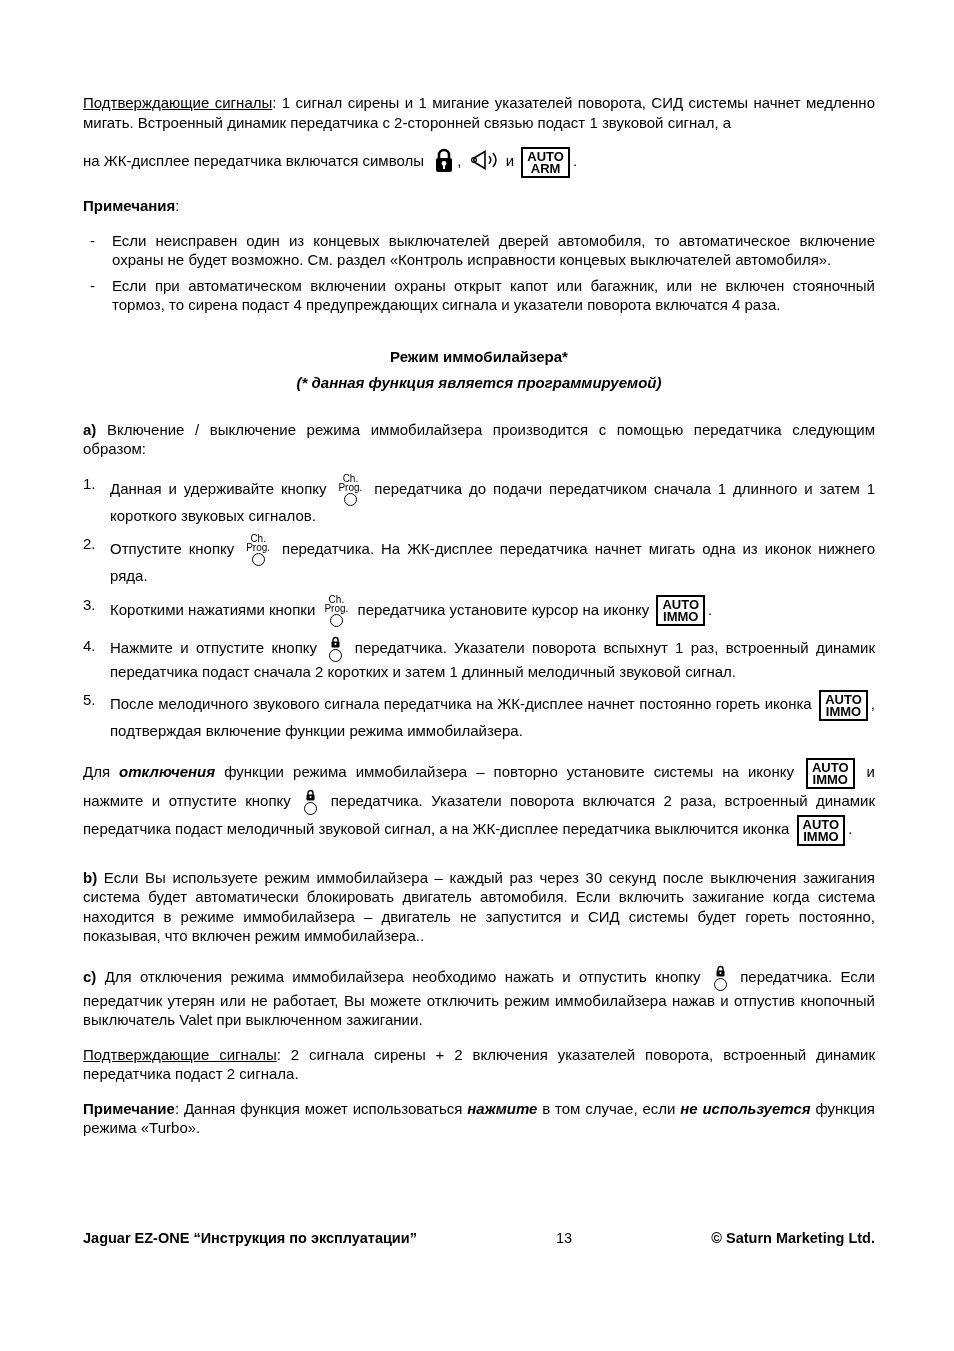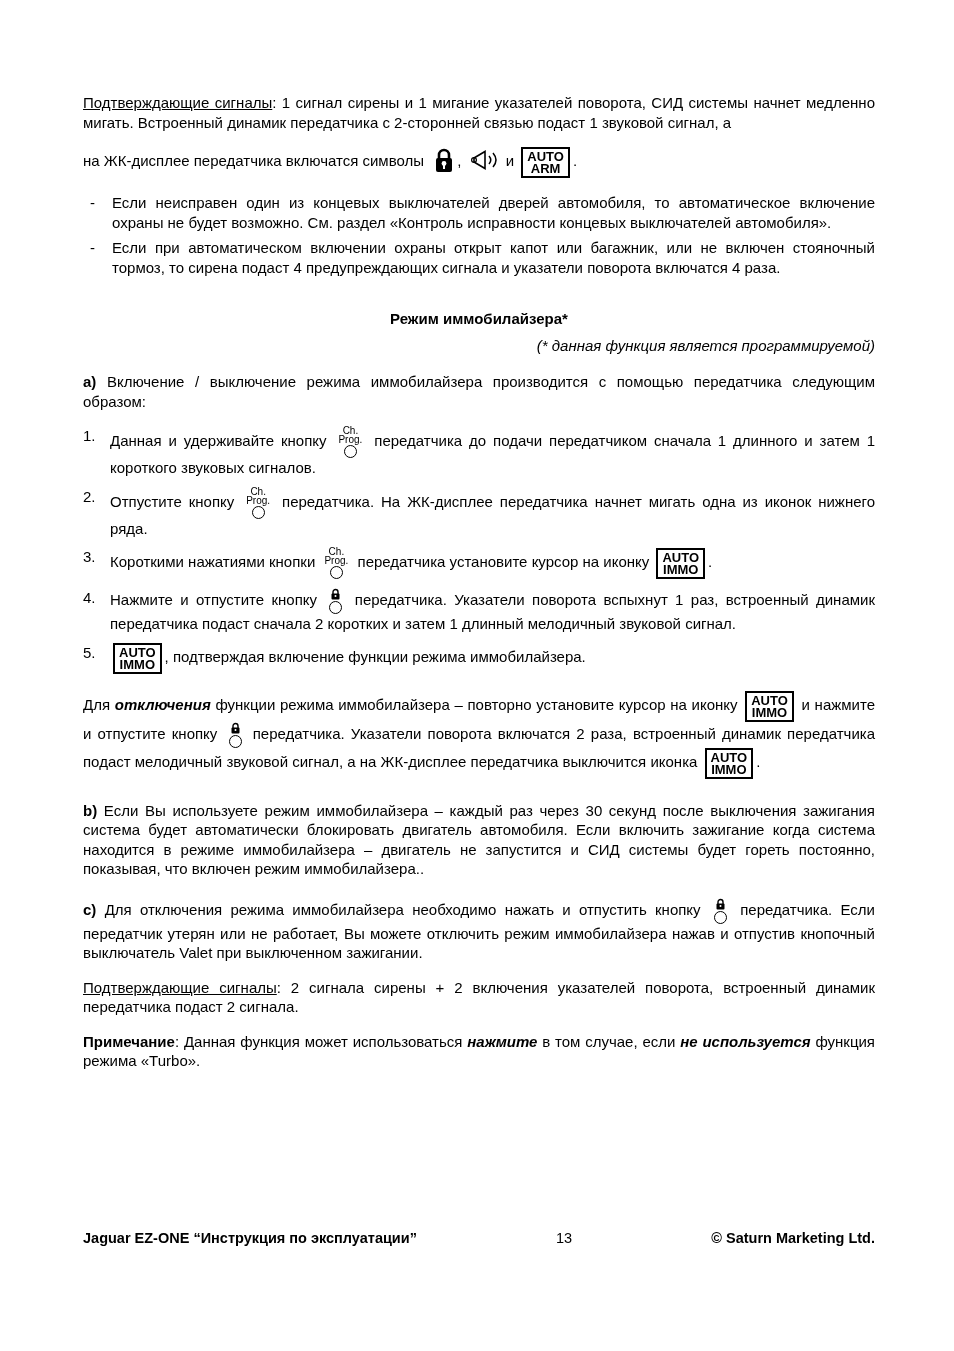--- a/index.html
+++ b/index.html
@@ -38,22 +38,22 @@
   
   .p-symbols     { margin-top:4px; }
   .p-notes-title { margin-top:18px; }
   .notes-list    { margin-top:6px; }
   .note-item     { display:flex; }
   .note-item + .note-item { margin-top:6px; }
   .note-item .marker { flex:none; width:29px; padding-left:7px; box-sizing:border-box; }
   .note-item .ntext  { flex:1; text-align:justify; }
 
   .h-immo { margin-top:32px; text-align:center; font-weight:bold; }
-  .h-sub  { margin-top:7px; text-align:right; font-weight:normal; font-style:italic; }
-  .p-a    { margin-top:17px; }
+  .h-sub  { margin-top:7px; text-align:center; font-weight:bold; font-style:italic; }
+  .p-a    { margin-top:27px; }
 
   .steps  { margin-top:8px; }
   .step   { display:flex; margin-top:9px; }
   .step .num   { flex:none; width:27px; }
   .step .stext { flex:1; text-align:justify; }
 
   .p-off { margin-top:17px; }
   .p-b   { margin-top:22px; }
   .p-c   { margin-top:19px; }
   .p-confirm2 { margin-top:15px; }
@@ -83,20 +83,21 @@
     <span class="ic ic-horn"><svg width="30" height="24" viewBox="0 0 30 24">
           <path d="M4 10 L15 3.5 L15 20.5 L4 14 Z" fill="none" stroke="#000" stroke-width="1.6"></path>
           <circle cx="4" cy="12" r="2.4" fill="none" stroke="#000" stroke-width="1.2"></circle>
           <path d="M19 8 q3.5 4 0 8" fill="none" stroke="#000" stroke-width="1.5"></path>
           <path d="M23 5 q6 7 0 14" fill="none" stroke="#000" stroke-width="1.5"></path>
         </svg></span>
     <span>и</span>
     <span class="badge"><span>AUTO</span><span>ARM</span></span><span>.</span>
   </p>
 
+  <p class="para p-notes-title"><span class="b">Примечания</span><span>:</span></p>
 
   <div class="notes-list">
     <div class="note-item">
       <span class="marker">-</span>
       <div class="ntext">Если неисправен один из концевых выключателей дверей автомобиля, то автоматическое включение охраны не будет возможно. См. раздел «Контроль исправности концевых выключателей автомобиля».</div>
     </div>
     <div class="note-item">
       <span class="marker">-</span>
       <div class="ntext">Если при автоматическом включении охраны открыт капот или багажник, или не включен стояночный тормоз, то сирена подаст 4 предупреждающих сигнала и указатели поворота включатся 4 раза.</div>
     </div>
@@ -162,30 +163,31 @@
             </svg>
             <span class="circ"></span>
           </span>
         <span>передатчика. Указатели поворота вспыхнут 1 раз, встроенный динамик передатчика подаст сначала 2 коротких и затем 1 длинный мелодичный звуковой сигнал.</span>
       </div>
     </div>
 
     <div class="step">
       <span class="num">5.</span>
       <div class="stext">
+        <span>После мелодичного звукового сигнала передатчика на ЖК-дисплее начнет постоянно гореть иконка</span>
         <span class="badge"><span>AUTO</span><span>IMMO</span></span><span>, подтверждая включение функции режима иммобилайзера.</span>
       </div>
     </div>
 
   </div>
 
   <p class="para p-off">
     <span>Для</span>
     <span class="bi">отключения</span>
-    <span>функции режима иммобилайзера – повторно установите курсор на иконку</span>
+    <span>функции режима иммобилайзера – повторно установите системы на иконку</span>
     <span class="badge"><span>AUTO</span><span>IMMO</span></span>
     <span>и</span>
     <span>нажмите и отпустите кнопку</span>
     <span class="btn">
         <svg width="11" height="12" viewBox="0 0 11 12">
           <path d="M3 6 V4 a2.5 2.5 0 0 1 5 0 v2" fill="none" stroke="#000" stroke-width="1.4"></path>
           <rect x="1.5" y="5.5" width="8" height="6" rx="1" fill="#000"></rect>
           <circle cx="5.5" cy="8" r="1" fill="#fff"></circle>
         </svg>
         <span class="circ"></span>

